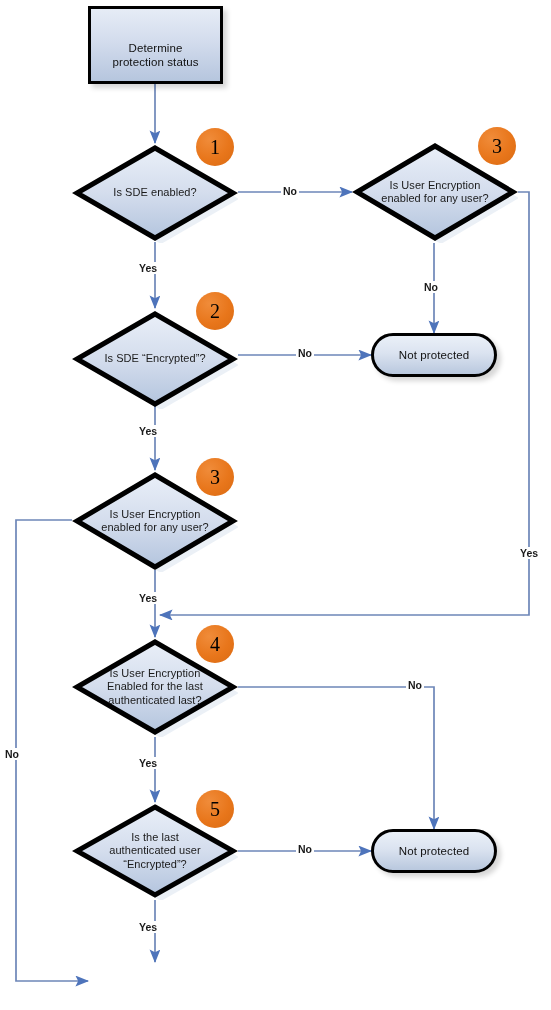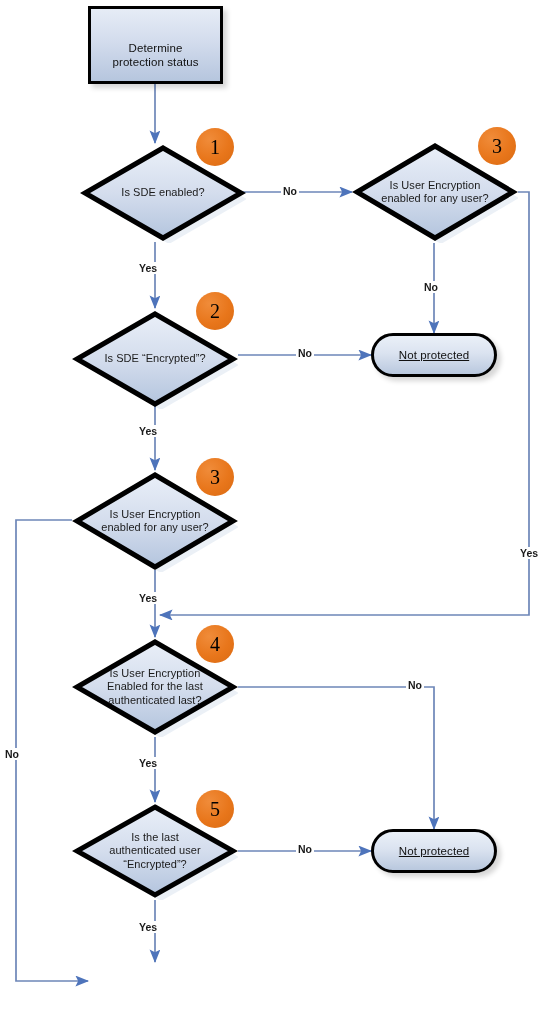--- a/index.html
+++ b/index.html
@@ -54,21 +54,20 @@
   .pill {
     border: 3px solid #000000;
     border-radius: 22px;
     background: linear-gradient(180deg, #eaf0f8 0%, #dbe3f0 45%, #b9c8de 100%);
     display: flex;
     align-items: center;
     justify-content: center;
     text-align: center;
     color: #111111;
     box-shadow: 4px 4px 5px rgba(0,0,0,0.16);
-    text-decoration: underline;
   }
   .pill .lbl {
     font-size: 11.5px;
     letter-spacing: .1px;
   }
 
   
   .diamond {
     display: flex;
     align-items: center;
@@ -158,21 +157,21 @@
     </g>
   </svg>
 
   <div class="node proc" style="left:88px; top:6px; width:135px; height:78px;">
     <div class="lbl">
       <span>Determine</span><br>
       <span>protection status</span>
     </div>
   </div>
 
-  <div class="node diamond" style="left:80px; top:143px; width:166px; height:100px;">
+  <div class="node diamond" style="left:72px; top:143px; width:166px; height:100px;">
     <svg class="shape" viewBox="0 0 166 100" preserveAspectRatio="none">
       <polygon points="83,5 161,50 83,95 5,50" fill="#c7d3e6" stroke="none" opacity="0.35" transform="translate(6,6)"></polygon>
       <polygon points="83,5 161,50 83,95 5,50" fill="url(#g1)" stroke="#000000" stroke-width="5" stroke-linejoin="miter"></polygon>
       <defs>
         <linearGradient id="g1" x1="0" y1="0" x2="0" y2="1">
           <stop offset="0%" stop-color="#e9eff8"></stop>
           <stop offset="50%" stop-color="#d4dded"></stop>
           <stop offset="100%" stop-color="#b4c5de"></stop>
         </linearGradient>
       </defs>

